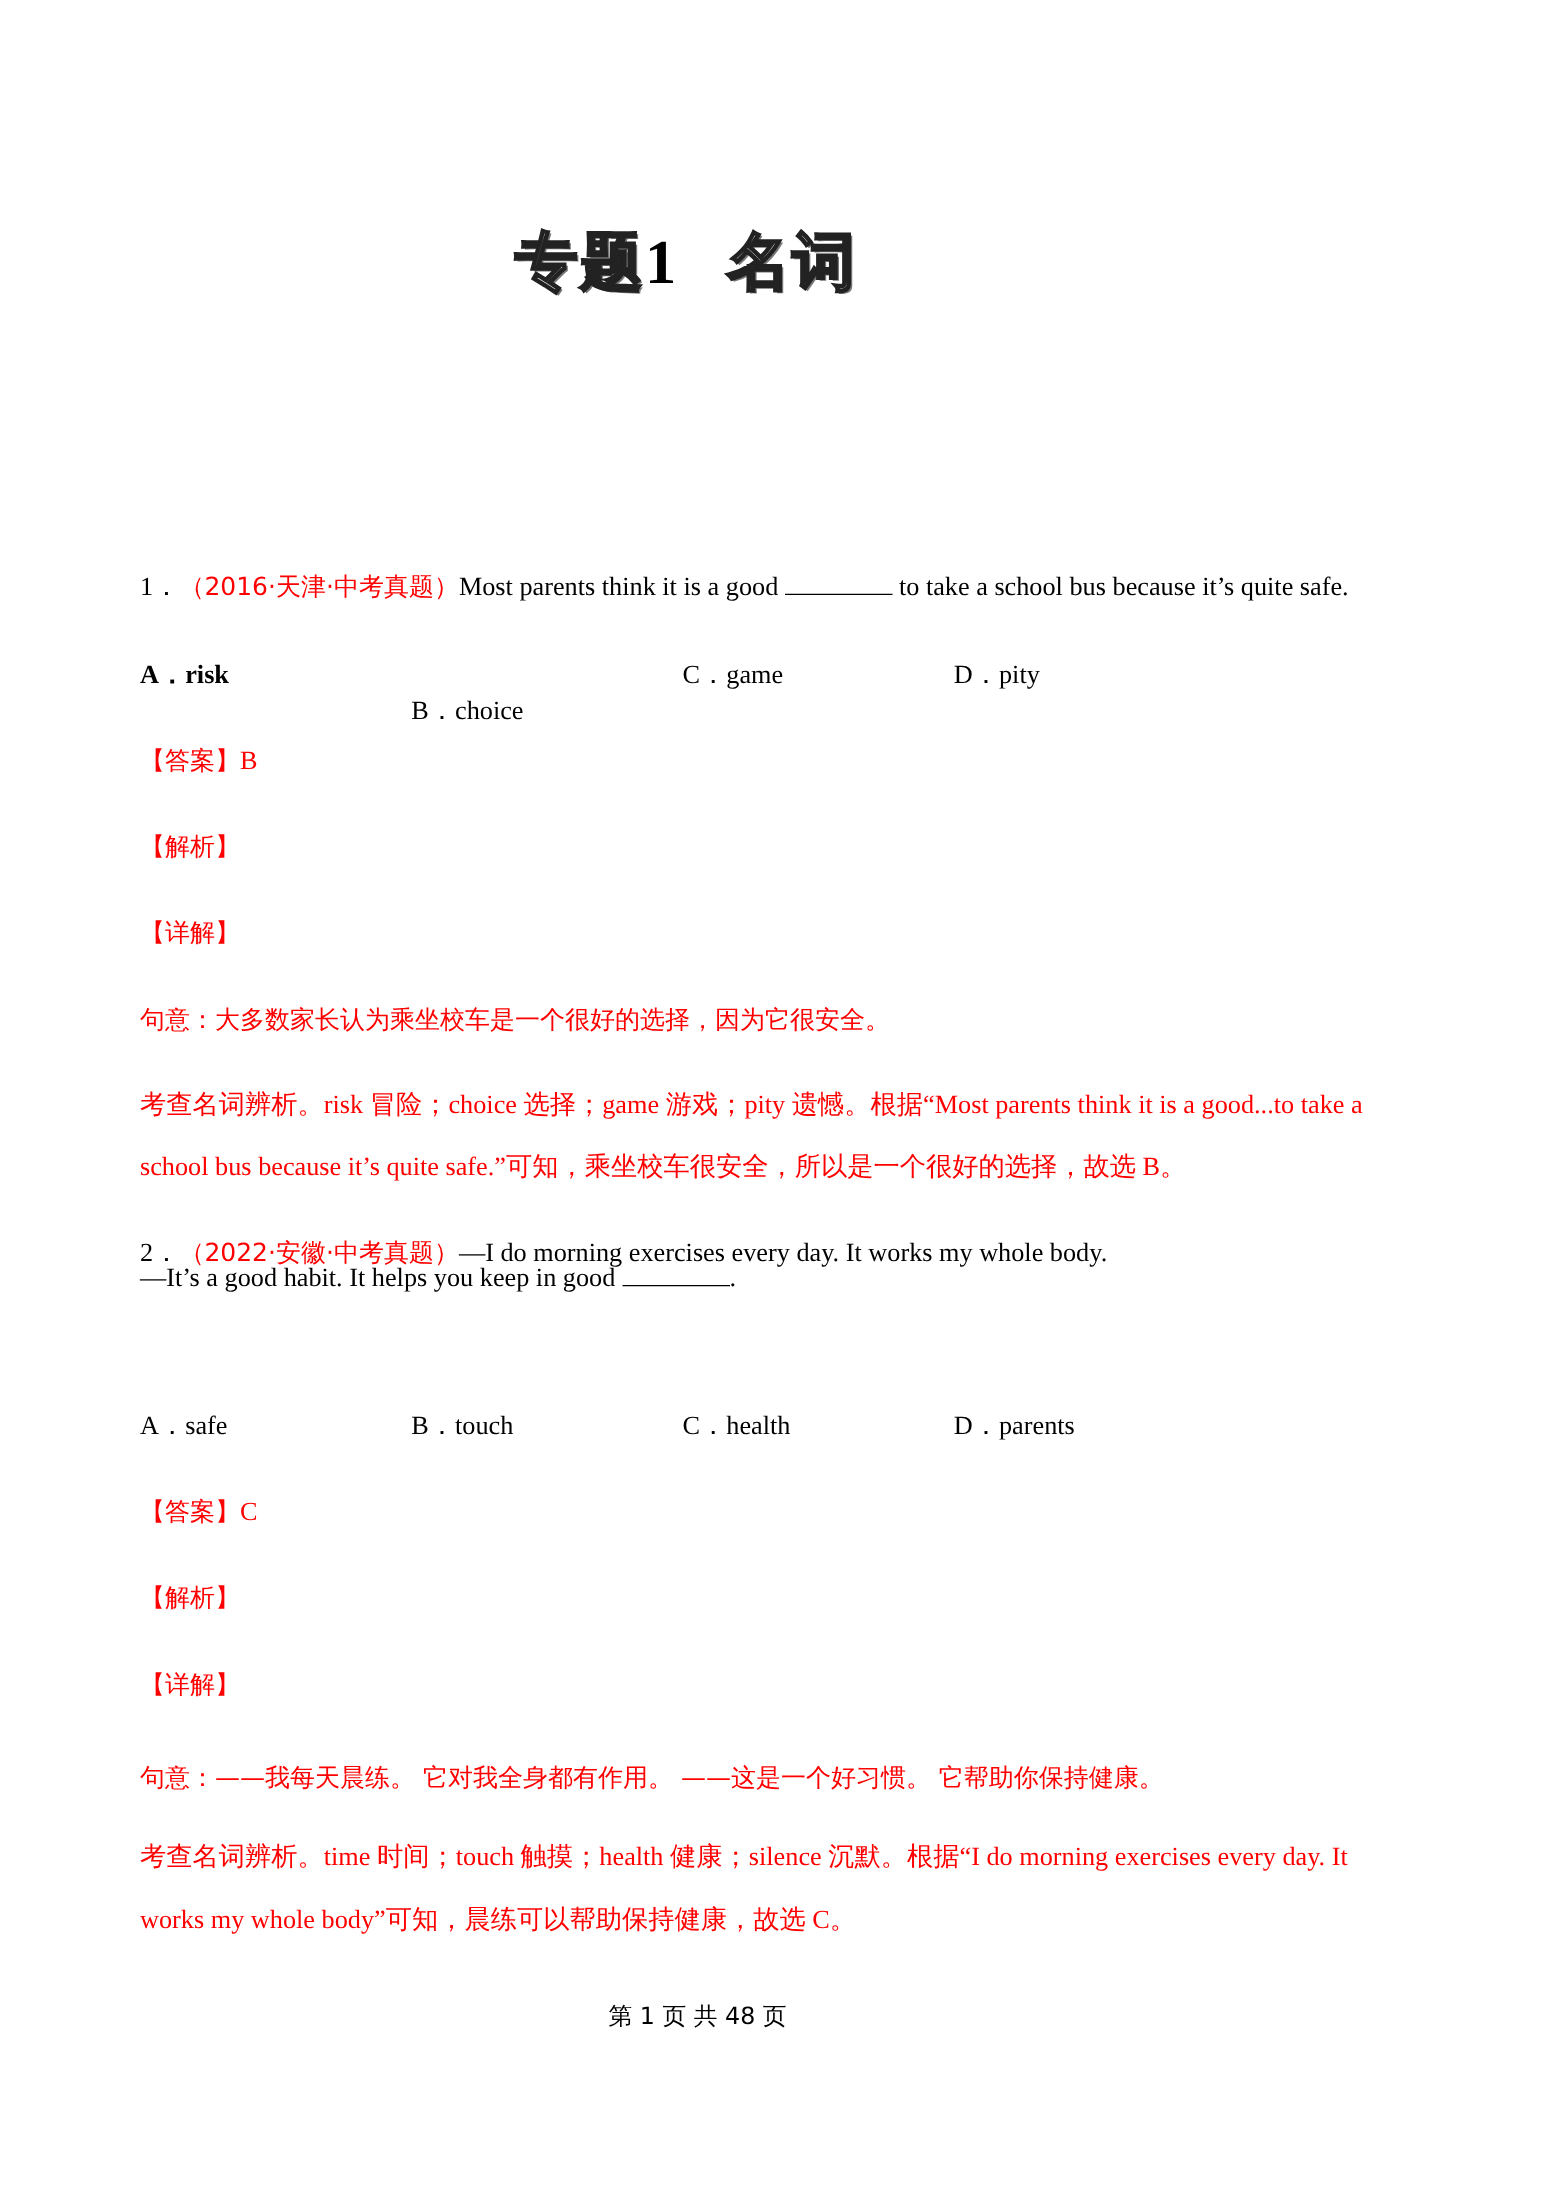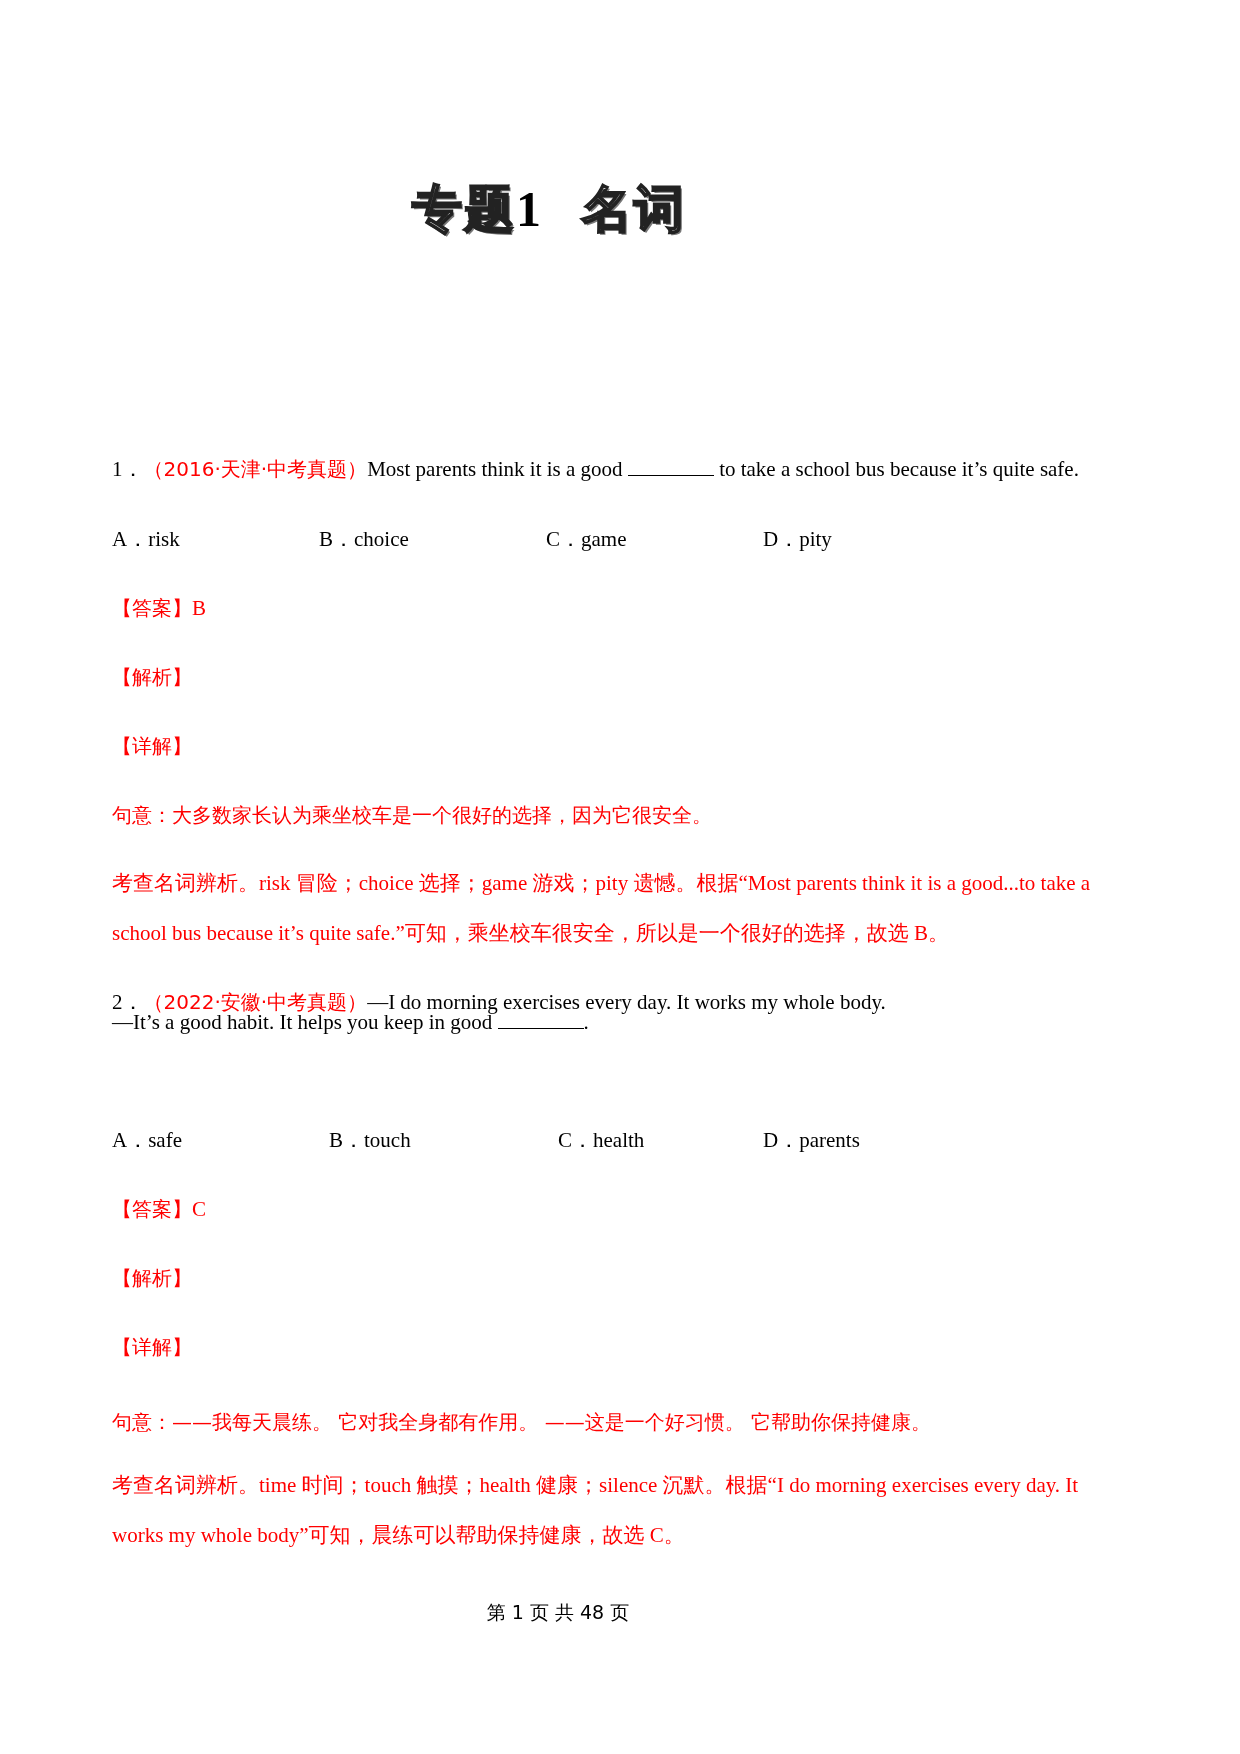--- a/index.html
+++ b/index.html
@@ -26,22 +26,22 @@
 
   <div class="title">
     <span>专题</span><span class="num">1</span>&nbsp;&nbsp;<span>名词</span>
   </div>
 
   <div class="line" style="top:455px;">
     <span>1．</span><span class="red cjk">（2016·天津·中考真题）</span><span>Most parents think it is a good </span><span class="blank"></span><span> to take a school bus because it’s quite safe.</span>
   </div>
 
   <div class="opts" style="top:525px;">
-    <span class="opt" style="left:0px;">A．risk</span>
-    <span class="opt" style="left:207px;">B．choice</span>
+    <span class="opt" style="left:0px;font-weight:bold;">A．risk</span>
+    <span class="opt" style="left:217px;margin-top:29px;">B．choice</span>
     <span class="opt" style="left:434px;">C．game</span>
     <span class="opt" style="left:651px;">D．pity</span>
   </div>
 
   <div class="line red" style="top:594px;">
     <span class="cjk">【答案】</span><span>B</span>
   </div>
   <div class="line red cjk" style="top:663px;">【解析】</div>
   <div class="line red cjk" style="top:732px;">【详解】</div>
   <div class="line red cjk" style="top:801px;">句意：大多数家长认为乘坐校车是一个很好的选择，因为它很安全。</div>
@@ -51,21 +51,21 @@
   <div class="line" style="top:988px;">
     <span>2．</span><span class="red cjk">（2022·安徽·中考真题）</span><span>—I do morning exercises every day. It works my whole body.</span>
   </div>
   <div class="line" style="top:1008px;">
     <span>—It’s a good habit. It helps you keep in good </span><span class="blank"></span><span>.</span>
   </div>
 
   <div class="opts" style="top:1126px;">
     <span class="opt" style="left:0px;">A．safe</span>
     <span class="opt" style="left:217px;">B．touch</span>
-    <span class="opt" style="left:434px;margin-left:12px;">C．health</span>
+    <span class="opt" style="left:434px;">C．health</span>
     <span class="opt" style="left:651px;">D．parents</span>
   </div>
 
   <div class="line red" style="top:1195px;">
     <span class="cjk">【答案】</span><span>C</span>
   </div>
   <div class="line red cjk" style="top:1264px;">【解析】</div>
   <div class="line red cjk" style="top:1333px;">【详解】</div>
   <div class="line red cjk" style="top:1408px;">句意：——我每天晨练。 它对我全身都有作用。 ——这是一个好习惯。 它帮助你保持健康。</div>
   <div class="line red" style="top:1471px;">考查名词辨析。time 时间；touch 触摸；health 健康；silence 沉默。根据“I do morning exercises every day. It</div>

